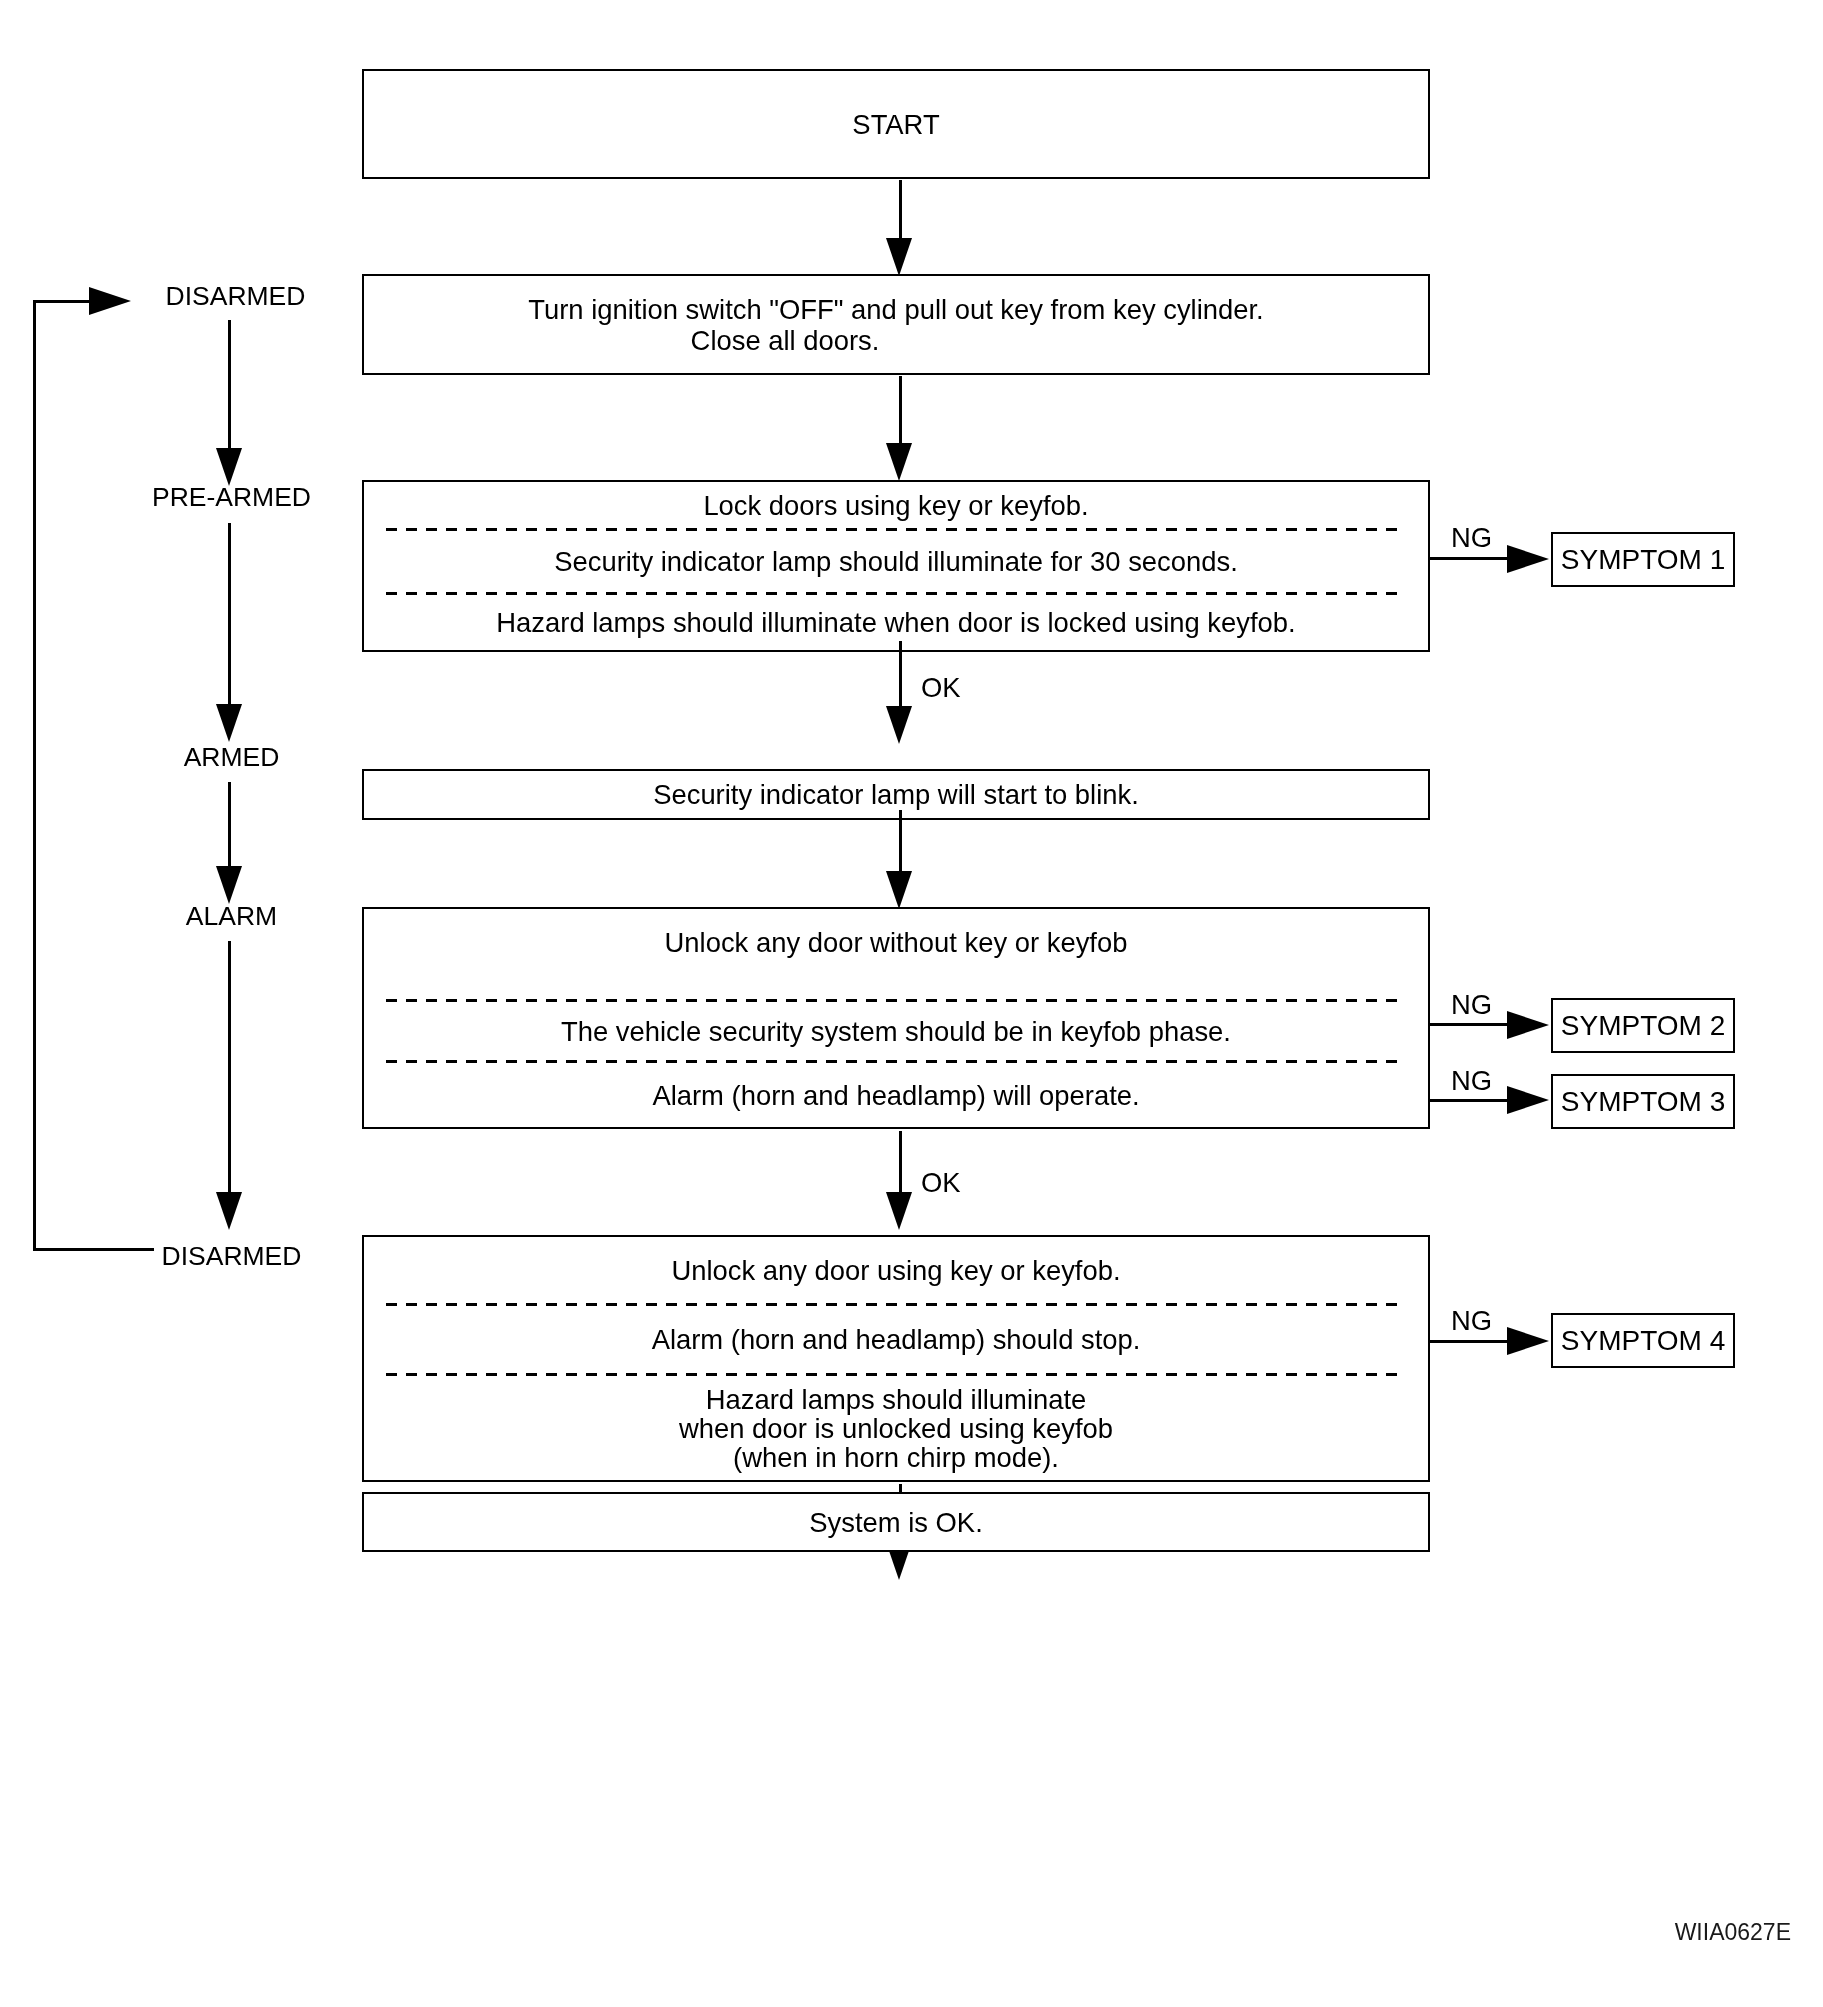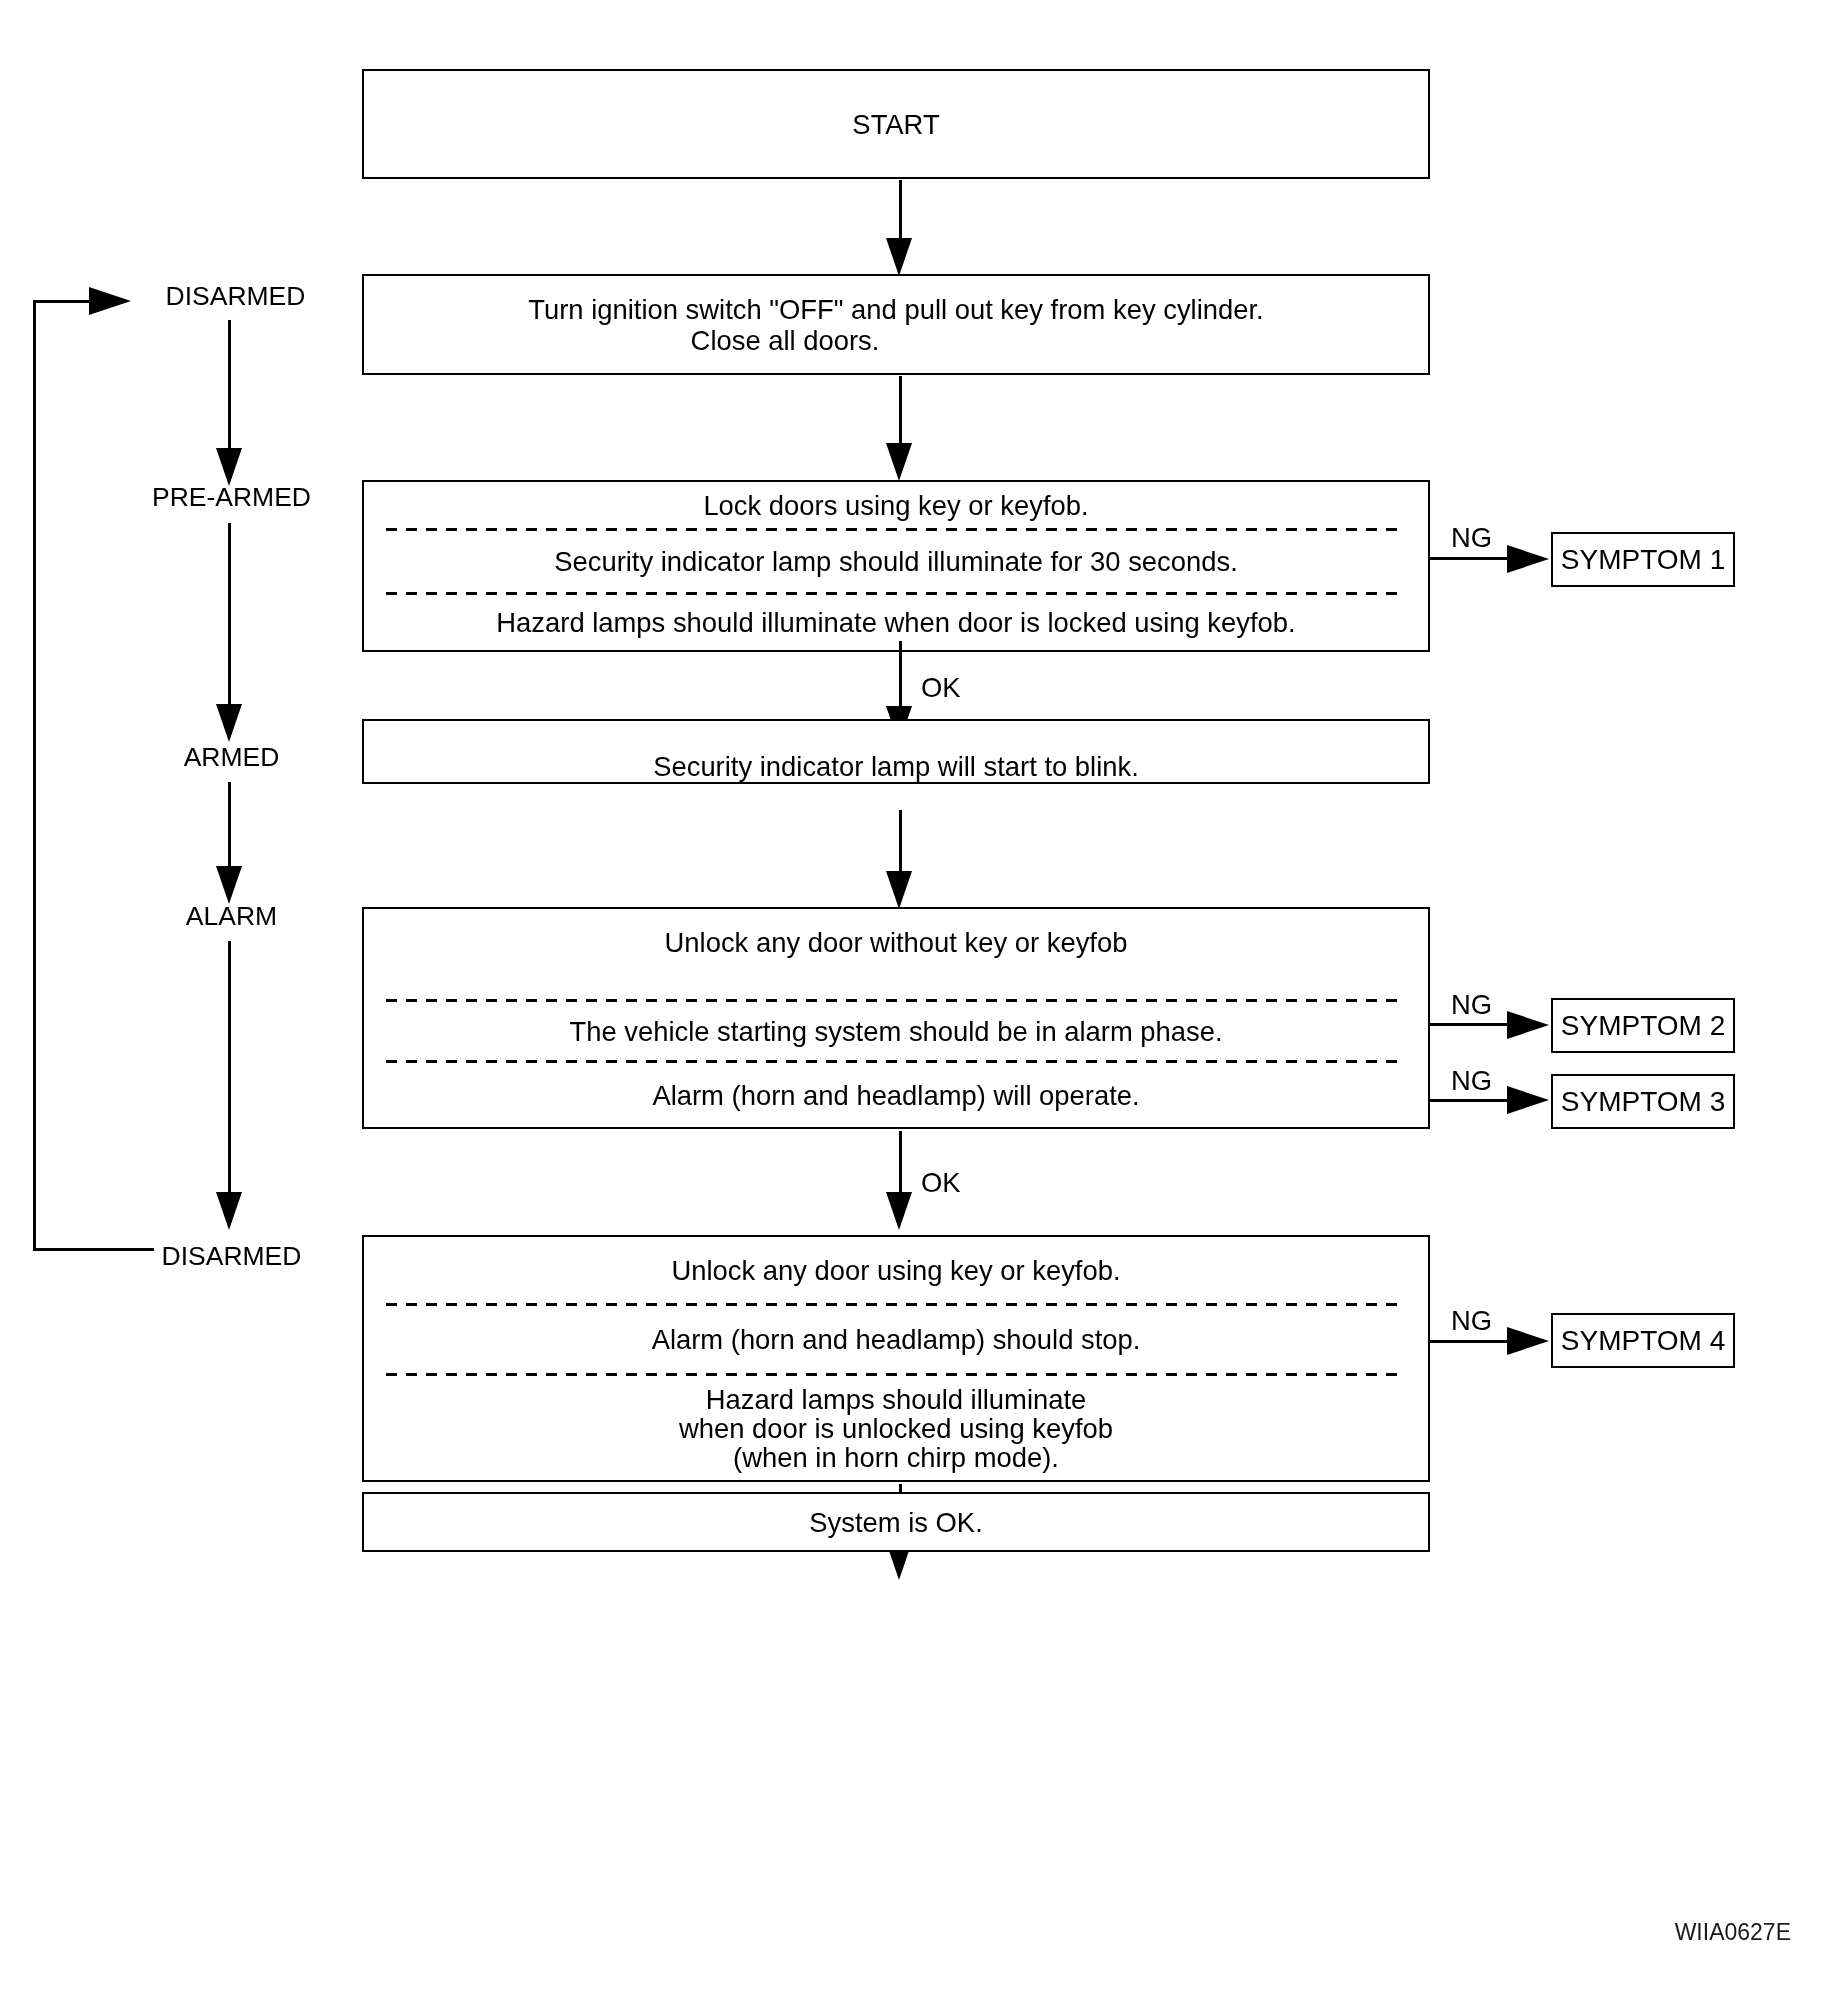--- a/index.html
+++ b/index.html
@@ -81,31 +81,31 @@
 
   <div class="flowlabel" style="left:1451px;top:523px">NG</div>
   <div class="hline" style="left:1430px;top:557px;width:78px"></div>
   <div class="ahead-right" style="left:1507px;top:545px"></div>
   <div class="symptom" style="top:532px">SYMPTOM 1</div>
 
   <div class="flowlabel" style="left:921px;top:673px">OK</div>
   <div class="vline" style="left:899px;top:641px;height:67px"></div>
   <div class="ahead-down" style="left:886px;top:706px"></div>
 
-  <div class="box" style="top:719px;height:65px;justify-content:flex-end">
+  <div class="box" style="top:769px;height:51px;justify-content:center">
     <div class="row">Security indicator lamp will start to blink.</div>
   </div>
 
   <div class="vline" style="left:899px;top:810px;height:63px"></div>
   <div class="ahead-down" style="left:886px;top:871px"></div>
 
   <div class="box" style="top:907px;height:222px">
     <div class="row" style="flex:0 0 90px;padding-bottom:24px;box-sizing:border-box">Unlock any door without key or keyfob</div>
     <div class="dash"></div>
-    <div class="row" style="flex:1 1 auto">The vehicle starting system should be in alarm phase.</div>
+    <div class="row" style="flex:1 1 auto">The vehicle security system should be in keyfob phase.</div>
     <div class="dash"></div>
     <div class="row" style="flex:0 0 64px">Alarm (horn and headlamp) will operate.</div>
   </div>
 
   <div class="flowlabel" style="left:1451px;top:990px">NG</div>
   <div class="hline" style="left:1430px;top:1023px;width:78px"></div>
   <div class="ahead-right" style="left:1507px;top:1011px"></div>
   <div class="symptom" style="top:998px">SYMPTOM 2</div>
 
   <div class="flowlabel" style="left:1451px;top:1066px">NG</div>

